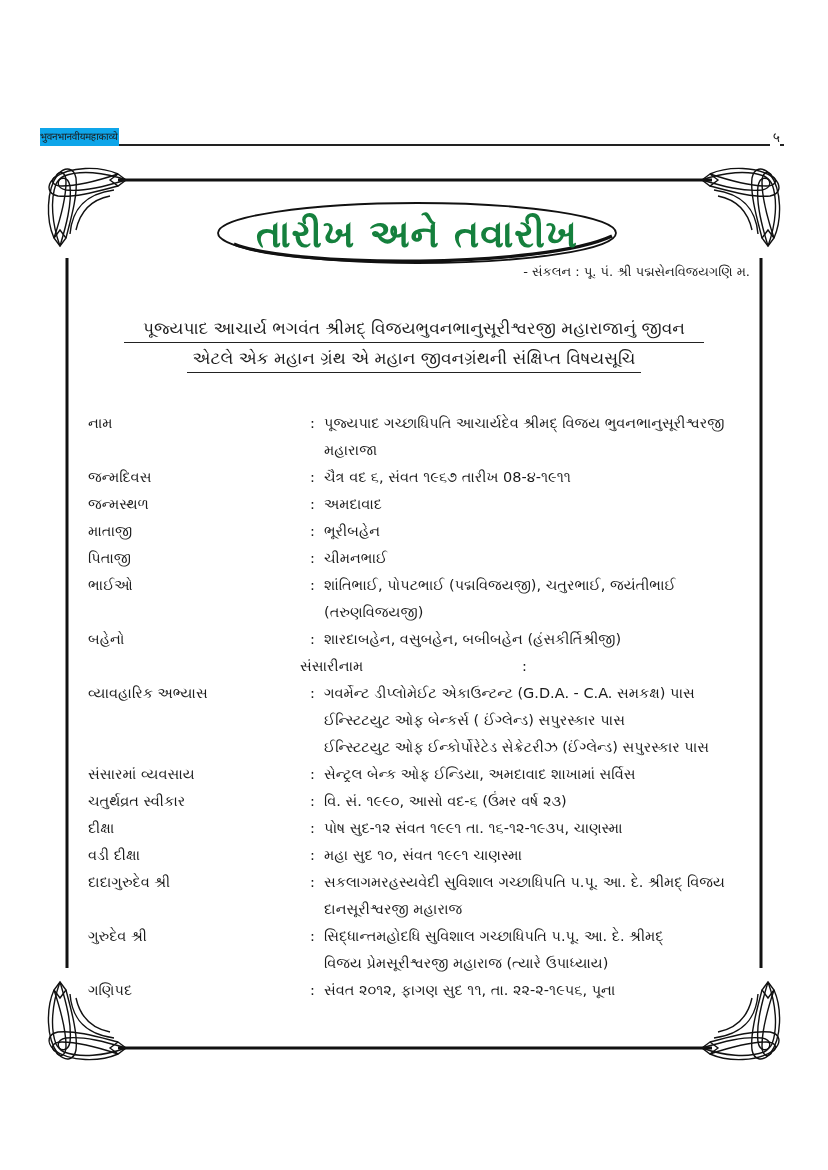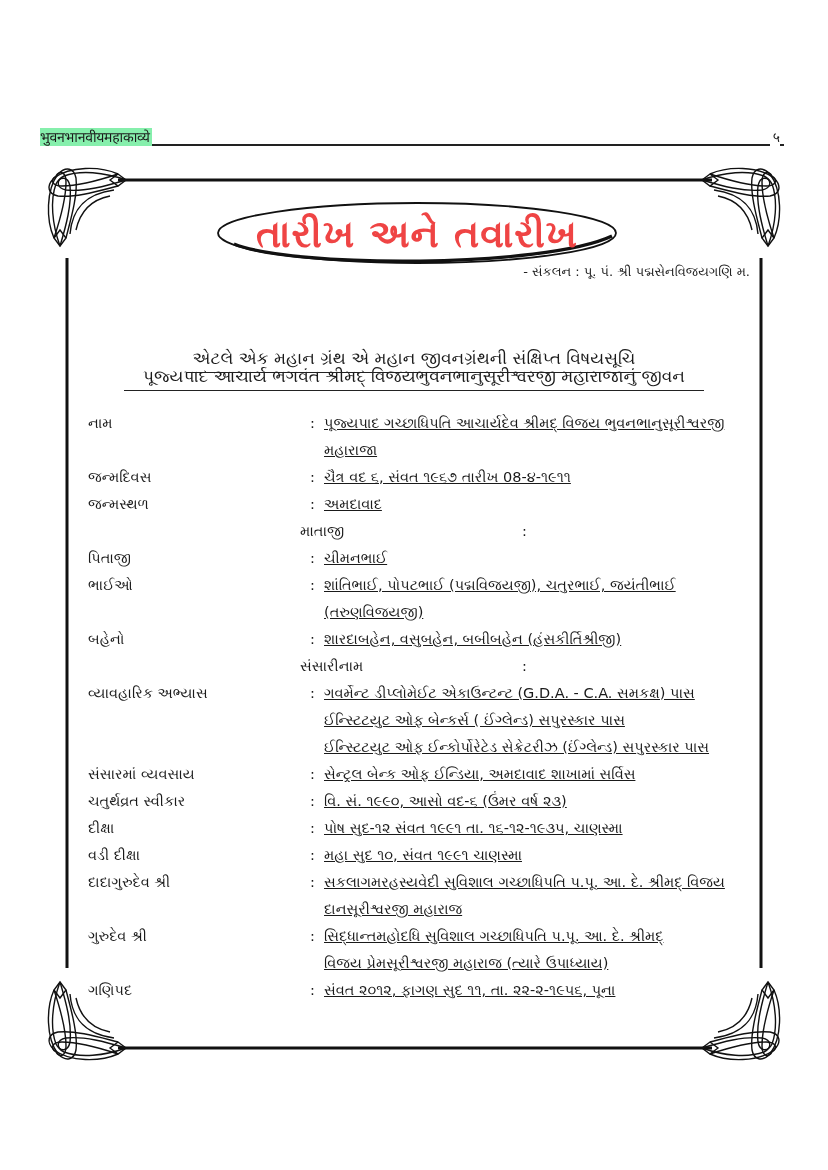--- a/index.html
+++ b/index.html
@@ -20,23 +20,23 @@
     position: absolute;
     left: 40px;
     top: 128px;
     width: 744px;
     height: 20px;
   }
   .running-header .title {
     position: absolute;
     left: 0;
     top: 0;
-    font-size: 14px;
+    font-size: 10px;
     line-height: 18px;
-    background: #86efac;
+    background: #0ea5e9;
     padding-right: 2px;
     z-index: 2;
     letter-spacing: -0.3px;
   }
   .running-header .rule {
     position: absolute;
     left: 0;
     right: 0;
     top: 16px;
     height: 1.5px;
@@ -76,21 +76,21 @@
   .title-oval .title-text {
     position: absolute;
     left: 0;
     right: 0;
     top: 9px;
     text-align: center;
     font-family: "DejaVu Sans", sans-serif;
     font-weight: bold;
     font-size: 38px;
     line-height: 50px;
-    color: #ef4444;
+    color: #15803d;
     letter-spacing: 1px;
   }
   
   .credit {
     position: absolute;
     right: 78px;
     top: 263px;
     font-size: 13px;
     line-height: 18px;
     color: #222;
@@ -103,21 +103,21 @@
     text-align: center;
   }
   .subtitle span {
     display: inline-block;
     font-size: 17px;
     line-height: 24px;
     border-bottom: 1.5px solid #222;
     padding: 0 2px 2px 2px;
     color: #1a1a1a;
   }
-  .subtitle.line1 { top: 316px; margin-top: 48px; }
+  .subtitle.line1 { top: 316px; }
   .subtitle.line2 { top: 346px; }
   .subtitle.line1 span { width: 576px; }
   .subtitle.line2 span { width: 450px; }
   
   .details {
     position: absolute;
     left: 88px;
     top: 410px;
     width: 660px;
   }
@@ -136,21 +136,20 @@
     color: #1a1a1a;
   }
   .row .colon {
     width: 14px;
     flex: 0 0 14px;
     text-align: left;
   }
   .row .value {
     flex: 1 1 auto;
     color: #1a1a1a;
-    text-decoration: underline;
   }
   .row .value .vline {
     display: block;
   }
 </style>
 </head>
 <body>
 
 <div class="running-header">
   <span class="title">भुवनभानवीयमहाकाव्ये</span>
@@ -237,20 +236,23 @@
     <div class="label">જન્મસ્થળ</div>
     <div class="colon">:</div>
     <div class="value">
       <span class="vline">અમદાવાદ</span>
     </div>
   </div>
 
   <div class="row">
     <div class="label">માતાજી</div>
     <div class="colon">:</div>
+    <div class="value">
+      <span class="vline">ભૂરીબહેન</span>
+    </div>
   </div>
 
   <div class="row">
     <div class="label">પિતાજી</div>
     <div class="colon">:</div>
     <div class="value">
       <span class="vline">ચીમનભાઈ</span>
     </div>
   </div>
 

